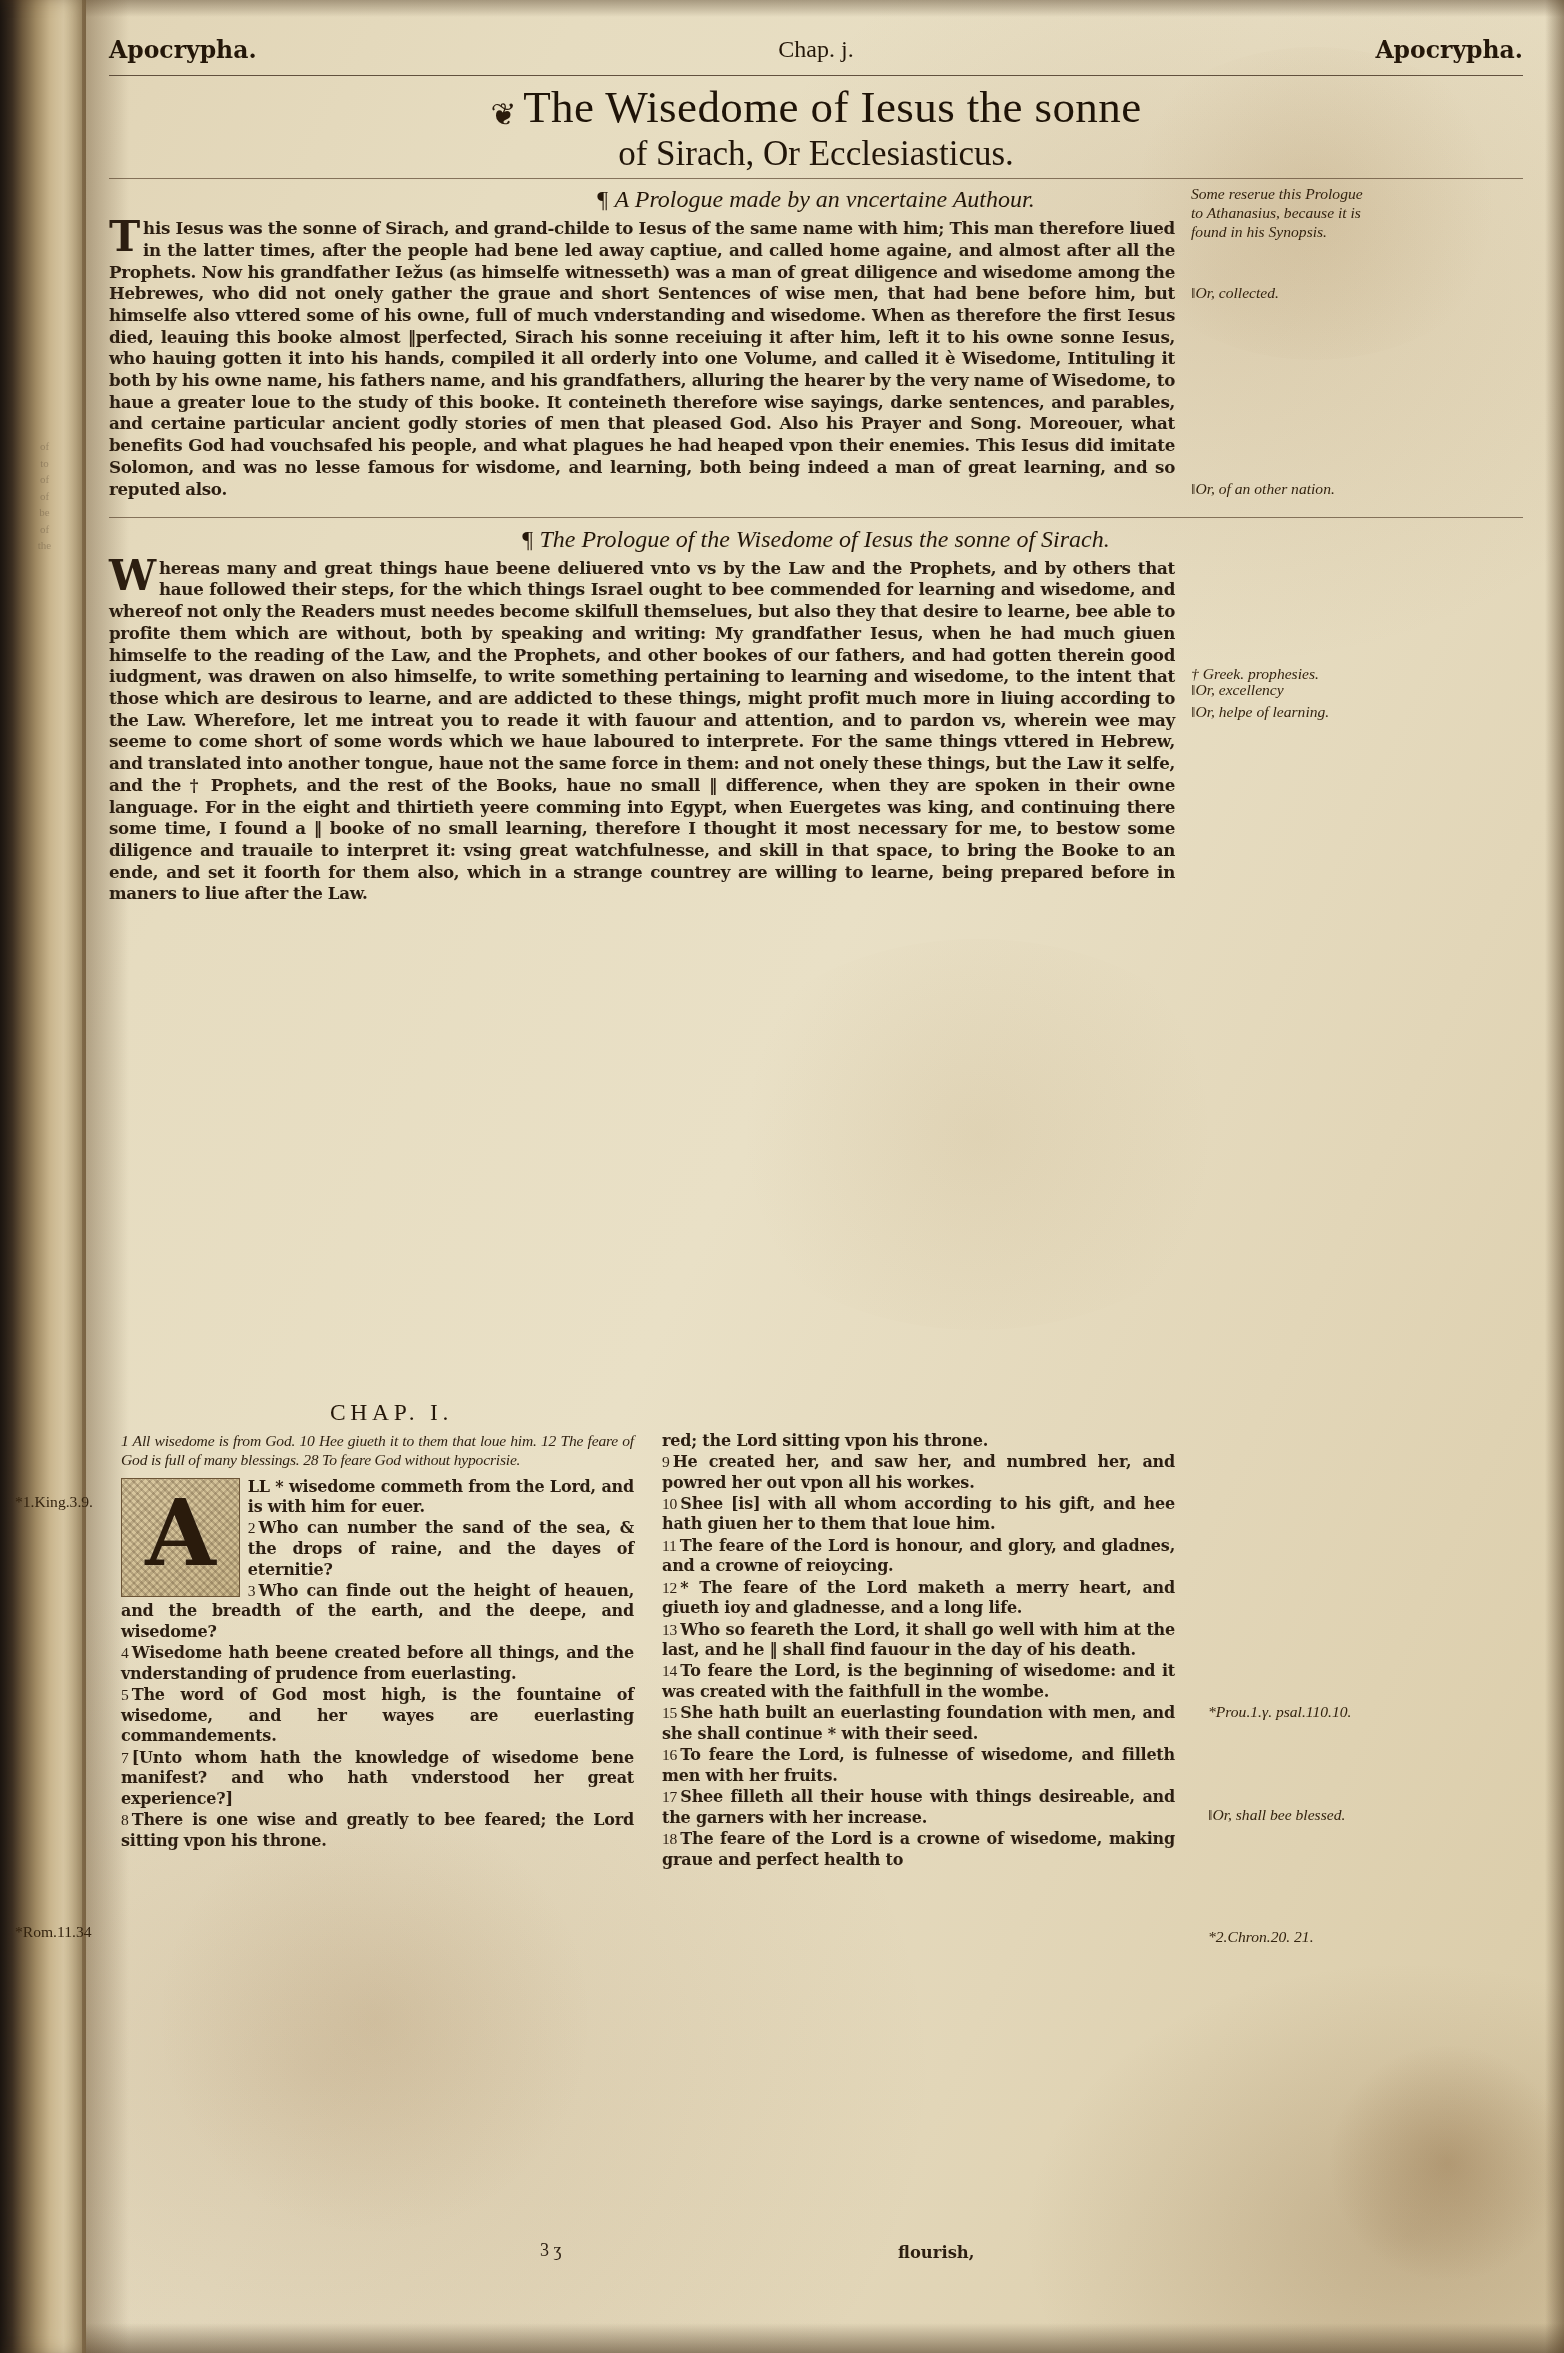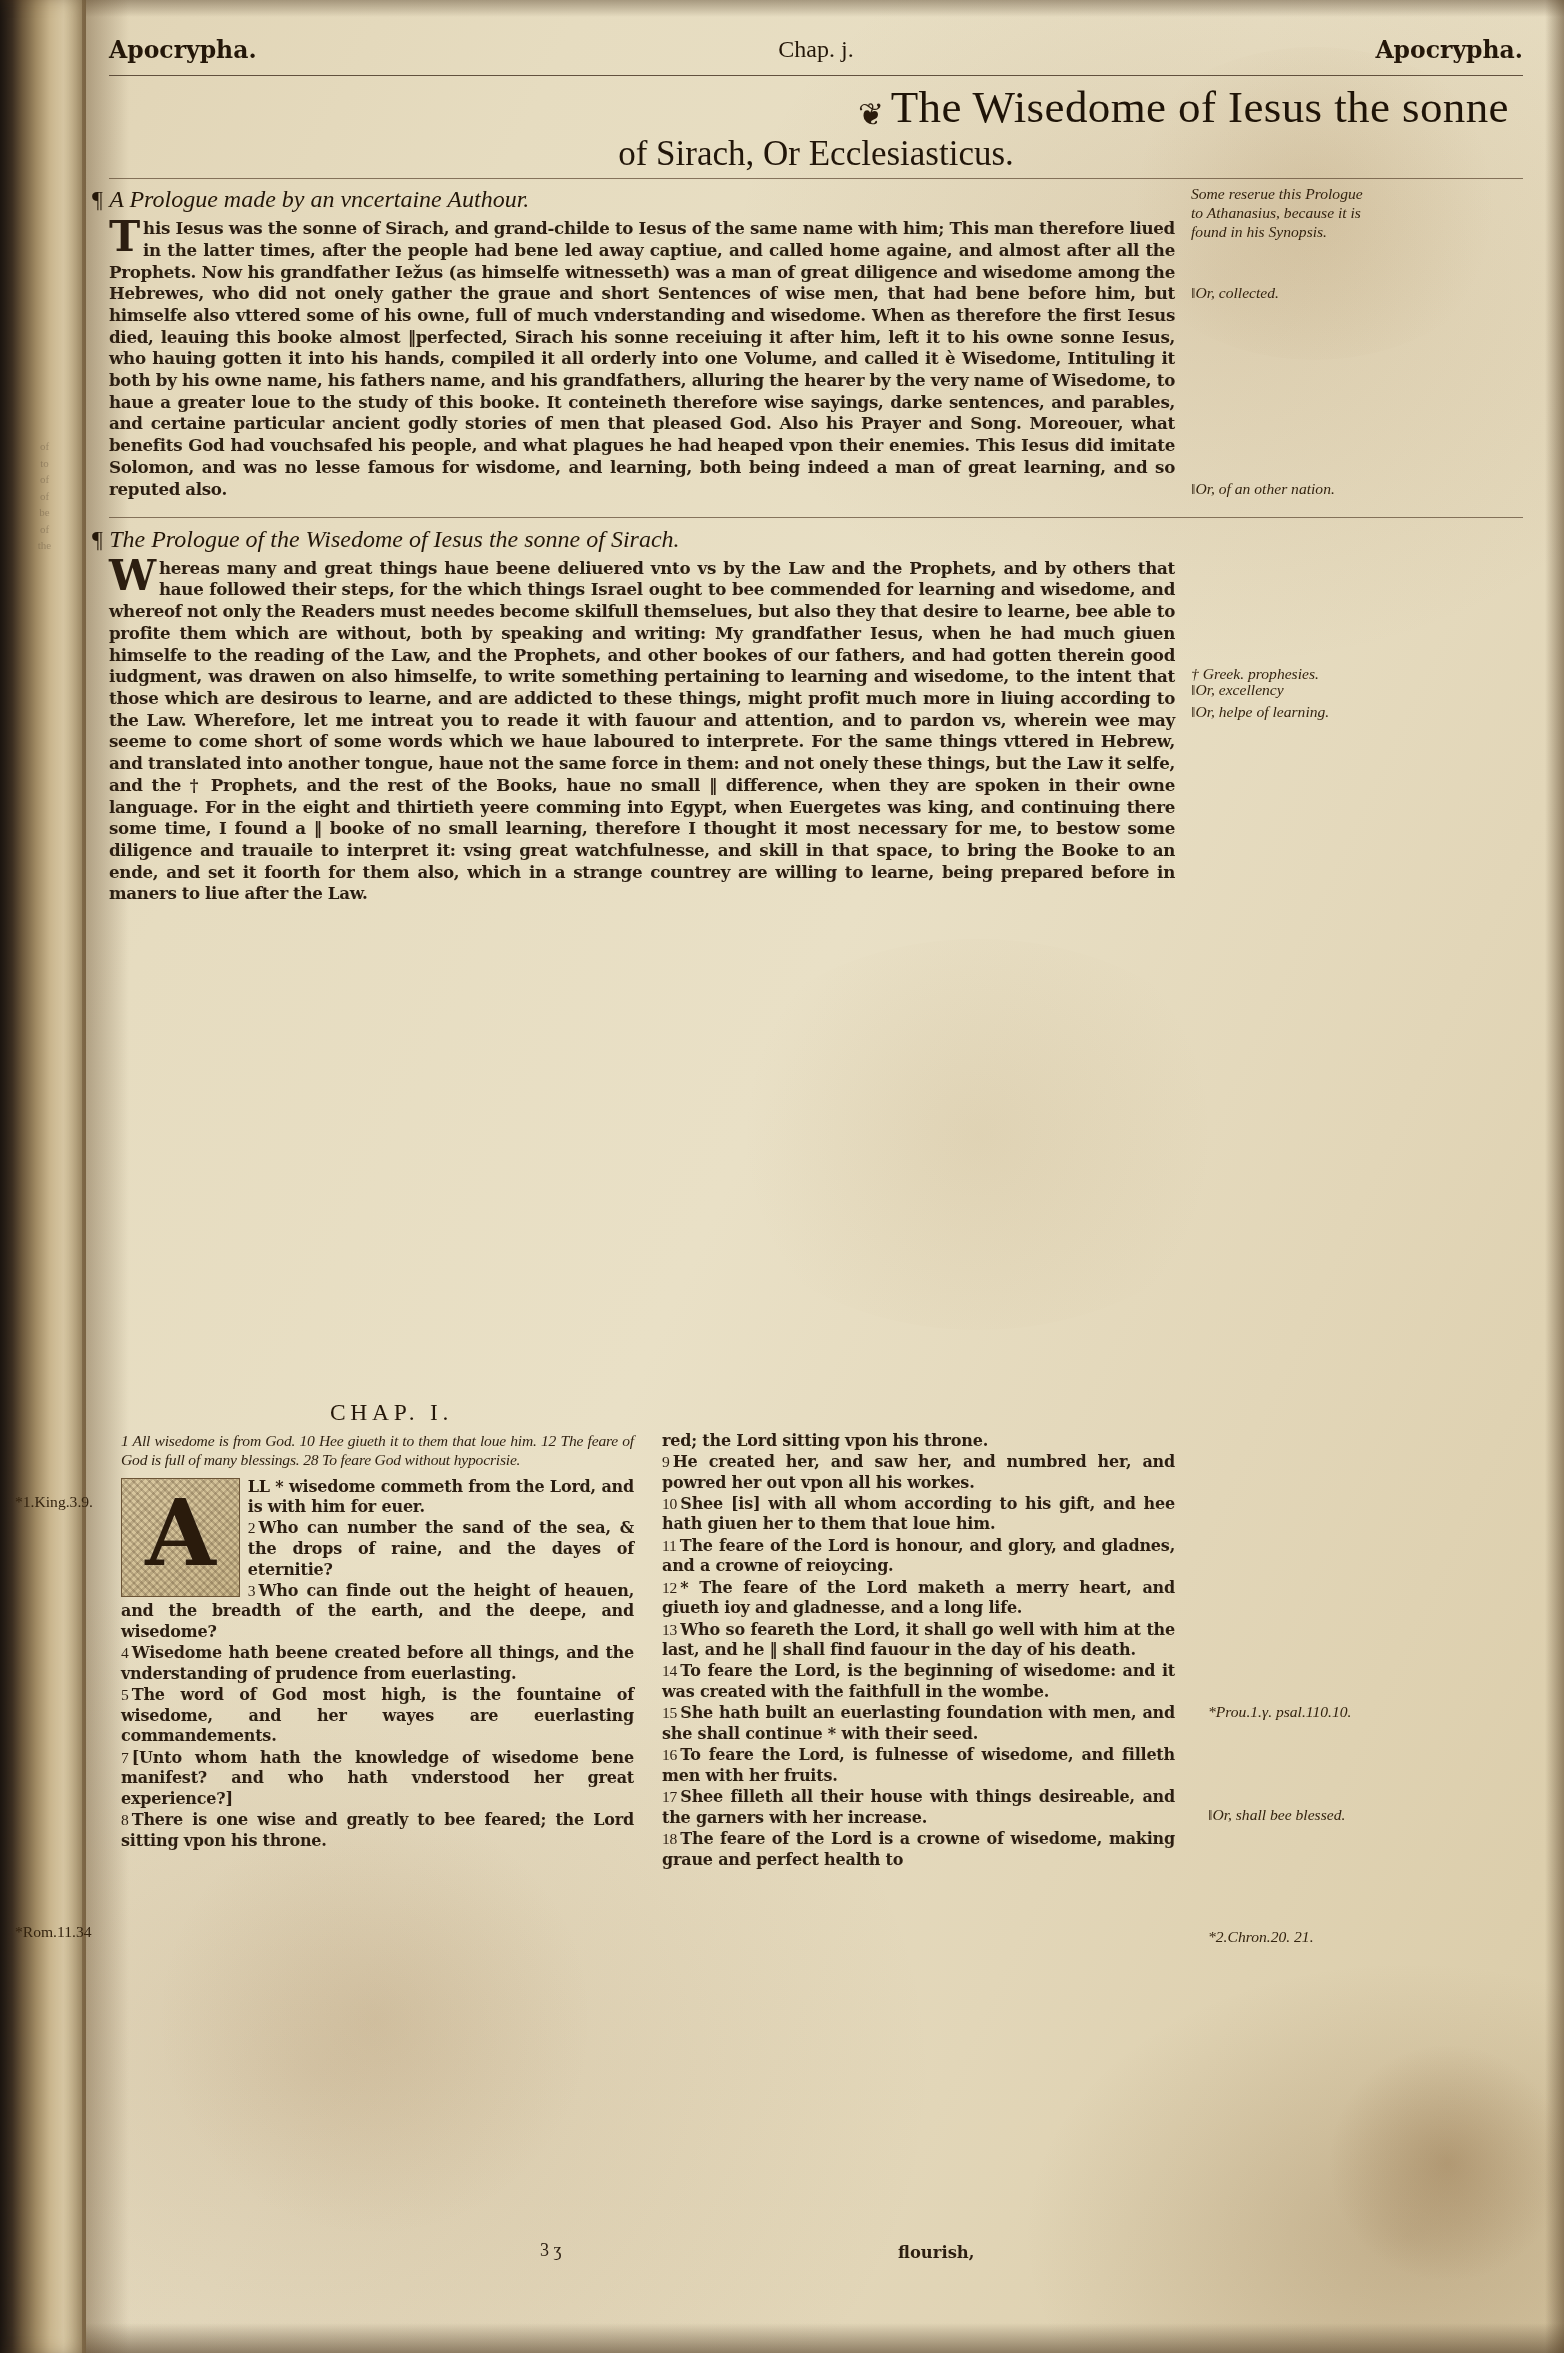--- a/index.html
+++ b/index.html
@@ -129,38 +129,37 @@
   #title-block {
     text-align: center;
     margin: 3.1px 31px 0 31px;
   }
   #title-line1 {
     font-size: 45px;
     line-height: 1.04;
     font-family: "Liberation Serif", serif;
     color: #1f1408;
     letter-spacing: 0.4px;
-    text-align: right;
   }
   #title-line2 {
     font-size: 35px;
     line-height: 1.15;
     font-family: "Liberation Serif", serif;
     color: #22160a;
     margin-top: 3.1px;
   }
   #fleuron {
     font-size: 31px;
     vertical-align: -3.1px;
     margin-right: 6.3px;
     color: #2a1b0c;
   }
 
   .section-head {
-    text-align: left;
+    text-align: center;
     font-style: italic;
     font-size: 24px;
     font-family: "Liberation Serif", serif;
     color: #241709;
     margin: 7.8px 0 4.7px 0;
   }
   .pilcrow { font-style: normal; margin-right: 6.3px; }
 
   
   .prologue {

